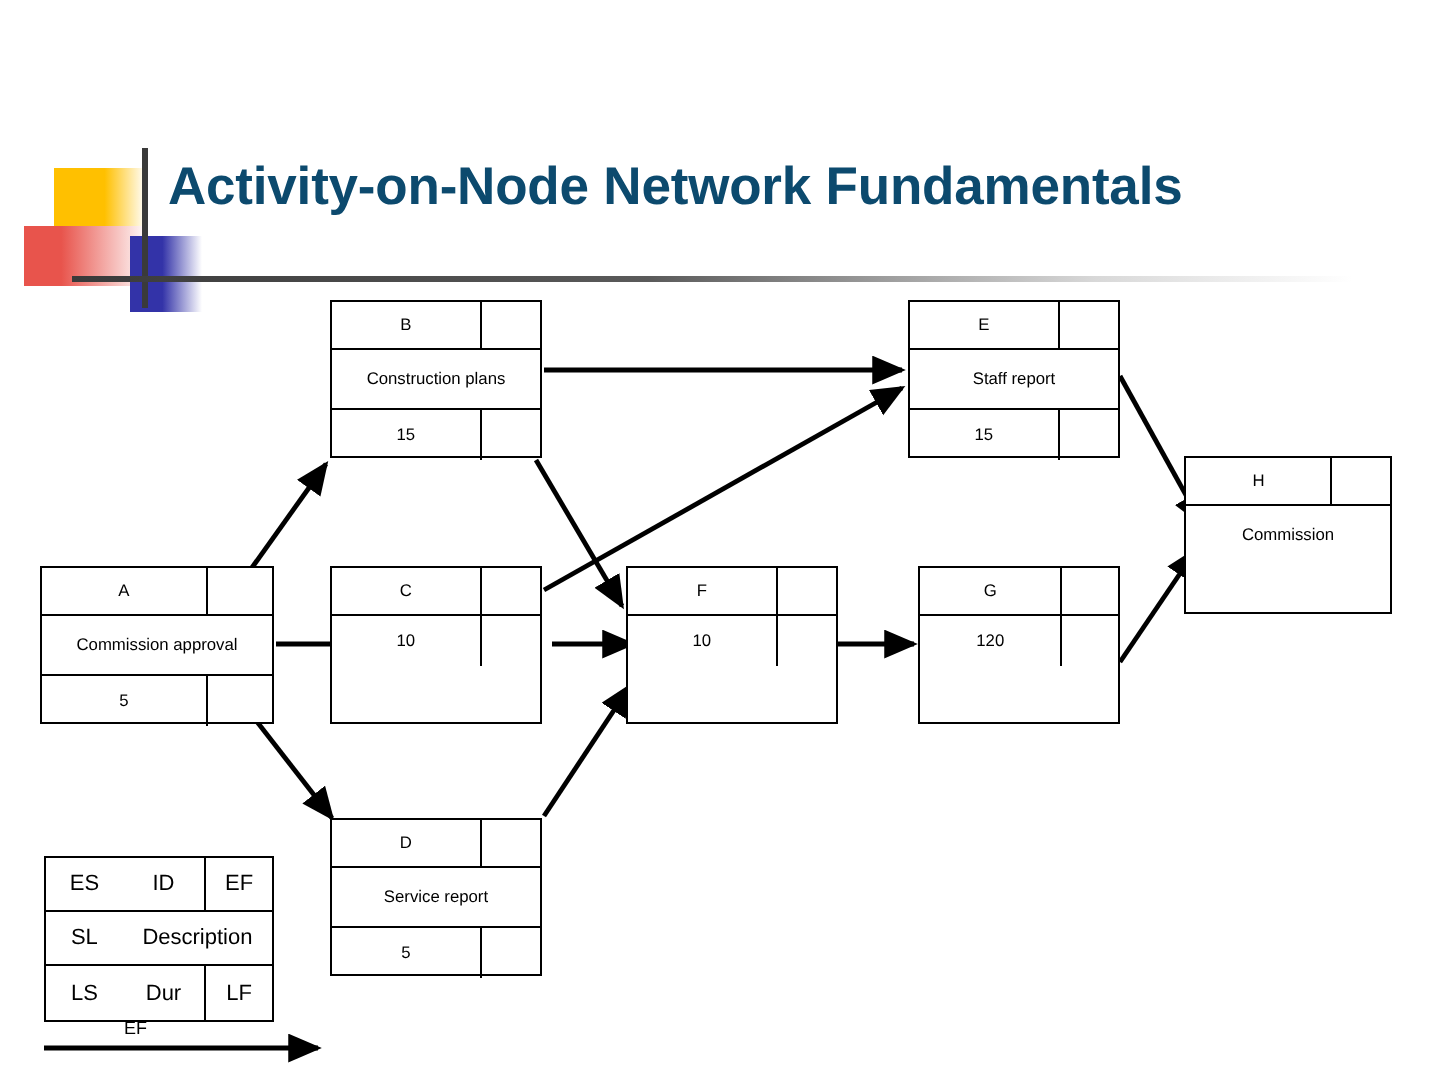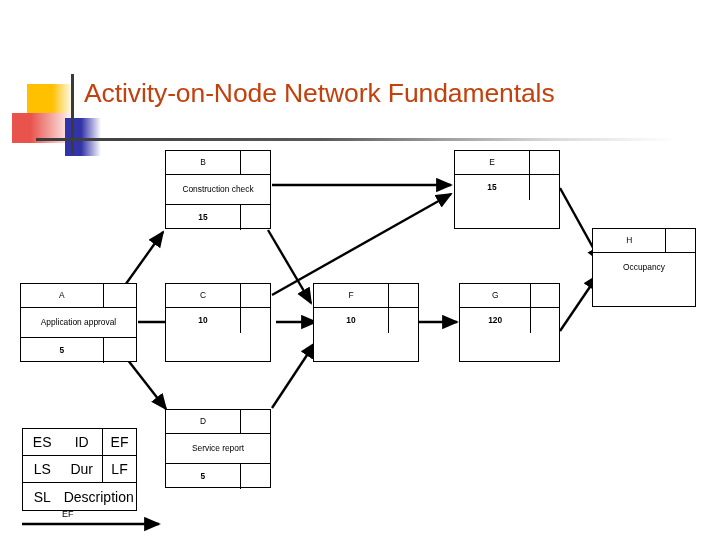--- a/index.html
+++ b/index.html
@@ -48,22 +48,22 @@
   .deco-hline {
     position: absolute;
     left: 36px; top: 138px;
     width: 640px; height: 3px;
     background: linear-gradient(to right, #3A3A3A 0%, #5a5a5a 45%, #d8d8d8 80%, #ffffff 100%);
   }
   #page-title {
     position: absolute;
     left: 84px; top: 78px;
     font-size: 26.5px;
-    font-weight: normal;
-    color: #c2410c;
+    font-weight: bold;
+    color: #0c4a6e;
     letter-spacing: -0.1px;
     white-space: nowrap;
   }
 
   
   #diagram {
     position: absolute;
     left: 0; top: 0;
     width: 720px; height: 540px;
   }
@@ -94,32 +94,32 @@
     display: flex;
     align-items: center;
     justify-content: center;
     text-align: center;
     overflow: hidden;
     line-height: 1.18;
   }
   .cell.div-right { border-right: 1.4px solid #000; }
   .r-top    { height: 24px; }
   .r-mid    { height: 30px; }
-  .r-bot    { height: 25px; font-weight: bold; }
+  .r-bot    { height: 25px; }
   .c-wide   { flex: 0 0 72%; }
   .c-narrow { flex: 1 1 auto; }
   .c-full   { flex: 1 1 100%; }
 
   
   .lg-row { display: flex; box-sizing: border-box; border-bottom: 1.4px solid #000; height: 27px; }
   .lg-row:last-child { border-bottom: none; }
   .lg-cell {
     box-sizing: border-box;
     display: flex; align-items: center; justify-content: center;
-    font-size: 14px;
+    font-size: 11px;
   }
   .lg-a { flex: 0 0 34%; }
   .lg-b { flex: 0 0 36%; text-align: center; }
   .lg-c { flex: 1 1 auto; border-left: 1.4px solid #000; }
 
   #legend-ef-label {
     position: absolute;
     left: 62px; top: 509px;
     font-size: 9px;
     color: #000;
@@ -172,56 +172,59 @@
       <line x1="22" y1="524" x2="159" y2="524"></line>
     </g>
   </svg>
 
   <div class="node" style="left:165px; top:150px; width:106px; height:79px;">
     <div class="node-row r-top">
       <div class="cell c-wide div-right">B</div>
       <div class="cell c-narrow"></div>
     </div>
     <div class="node-row r-mid">
-      <div class="cell c-full">Construction check</div>
+      <div class="cell c-full">Construction plans</div>
     </div>
     <div class="node-row r-bot">
       <div class="cell c-wide div-right">15</div>
       <div class="cell c-narrow"></div>
     </div>
   </div>
 
   <div class="node" style="left:454px; top:150px; width:106px; height:79px;">
     <div class="node-row r-top">
       <div class="cell c-wide div-right">E</div>
       <div class="cell c-narrow"></div>
     </div>
+    <div class="node-row r-mid">
+      <div class="cell c-full">Staff report</div>
+    </div>
     <div class="node-row r-bot">
       <div class="cell c-wide div-right">15</div>
       <div class="cell c-narrow"></div>
     </div>
   </div>
 
   <div class="node" style="left:592px; top:228px; width:104px; height:79px;">
     <div class="node-row r-top">
       <div class="cell c-wide div-right">H</div>
       <div class="cell c-narrow"></div>
     </div>
     <div class="node-row r-mid">
-      <div class="cell c-full">Occupancy</div>
+      <div class="cell c-full">Commission</div>
     </div>
   </div>
 
   <div class="node" style="left:20px; top:283px; width:117px; height:79px;">
     <div class="node-row r-top">
       <div class="cell c-wide div-right">A</div>
       <div class="cell c-narrow"></div>
     </div>
     <div class="node-row r-mid">
-      <div class="cell c-full">Application approval</div>
+      <div class="cell c-full">Commission approval</div>
     </div>
     <div class="node-row r-bot">
       <div class="cell c-wide div-right">5</div>
       <div class="cell c-narrow"></div>
     </div>
   </div>
 
   <div class="node" style="left:165px; top:283px; width:106px; height:79px;">
     <div class="node-row r-top">
       <div class="cell c-wide div-right">C</div>
@@ -269,24 +272,24 @@
     </div>
   </div>
 
   <div class="node" style="left:22px; top:428px; width:115px; height:83px;">
     <div class="lg-row">
       <div class="lg-cell lg-a">ES</div>
       <div class="lg-cell lg-b">ID</div>
       <div class="lg-cell lg-c">EF</div>
     </div>
     <div class="lg-row">
+      <div class="lg-cell lg-a">SL</div>
+      <div class="lg-cell" style="flex:1 1 auto;">Description</div>
+    </div>
+    <div class="lg-row">
       <div class="lg-cell lg-a">LS</div>
       <div class="lg-cell lg-b">Dur</div>
       <div class="lg-cell lg-c">LF</div>
     </div>
-    <div class="lg-row">
-      <div class="lg-cell lg-a">SL</div>
-      <div class="lg-cell" style="flex:1 1 auto;">Description</div>
-    </div>
   </div>
 
   <div id="legend-ef-label">EF</div>
 </div>
 
 </body></html>

